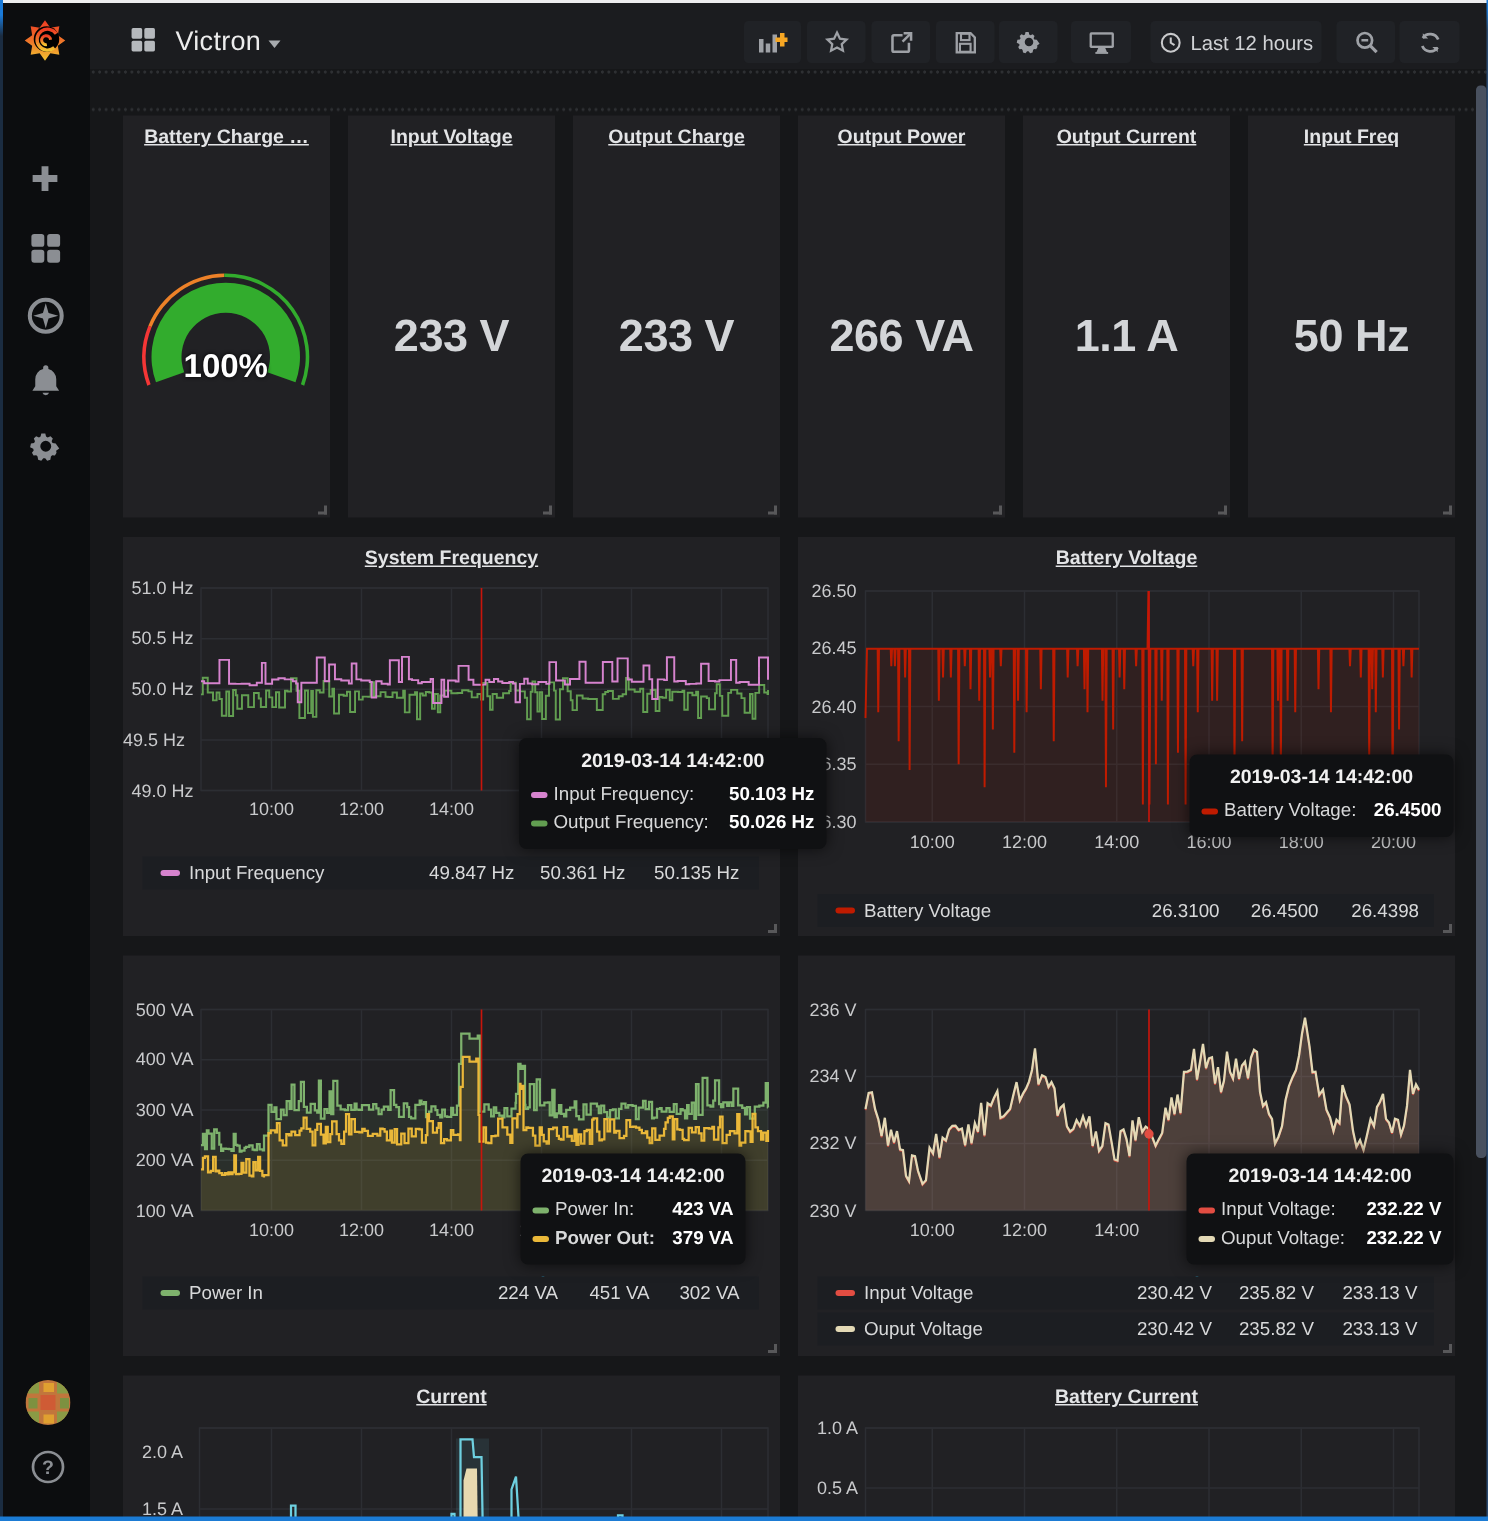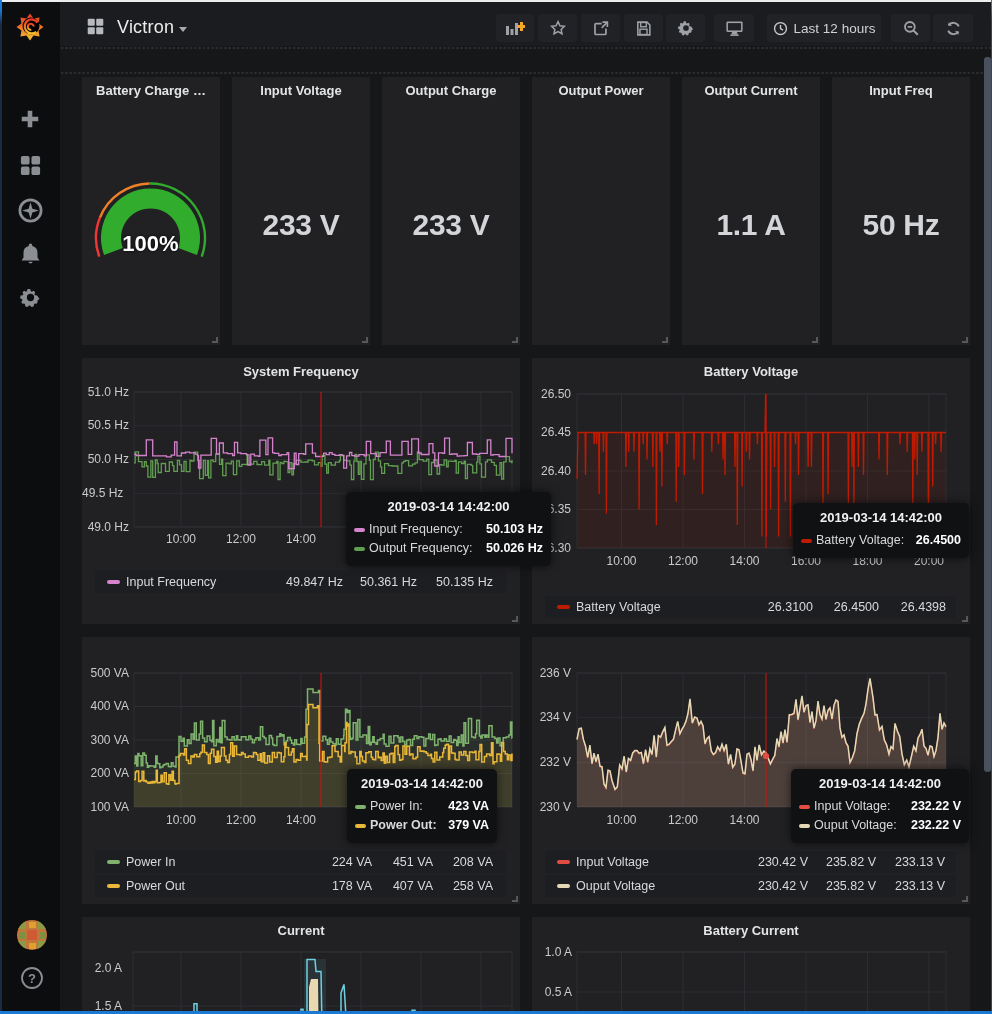--- a/index.html
+++ b/index.html
@@ -3,21 +3,21 @@
 <style>
 * { margin:0; padding:0; box-sizing:border-box; }
 html,body { width:992px; height:1014px; background:#161719; font-family:"Liberation Sans", sans-serif; overflow:hidden; position:relative; }
 .sidebar { position:absolute; left:0; top:0; width:60px; height:1014px; background:#0c0d0f; z-index:5; }
 .navbar { position:absolute; left:60px; top:0; width:932px; height:46px; background:#1b1c1f; z-index:4; }
 .nbtn { position:absolute; top:14px; height:28px; background:#202226; border-radius:3px; display:flex; align-items:center; justify-content:center; }
 .dashicon { position:absolute; left:27px; top:18px; }
 .vtitle { position:absolute; left:57px; top:17px; font-size:18px; font-weight:500; color:#ececec; letter-spacing:0.2px; }
 .vcaret { position:absolute; left:119px; top:27px; width:0; height:0; border-left:4.5px solid transparent; border-right:4.5px solid transparent; border-top:5.5px solid #a7aaae; }
 .panel { position:absolute; background:#212124; z-index:1; }
-.ptitle { position:absolute; left:0; right:0; top:6px; text-align:center; color:#e3e4e6; font-size:13px; font-weight:700; }
+.ptitle { position:absolute; left:0; right:0; top:6px; text-align:center; color:#e3e4e6; font-size:13px; font-weight:700;text-decoration:underline; }
 .statval { position:absolute; left:0; right:0; top:131px; text-align:center; color:#d3d5d8; font-size:30px; font-weight:700; letter-spacing:-0.3px; }
 .axl { position:absolute; color:#c9cacc; font-size:12px; font-weight:400; }
 .lghead { position:absolute; left:13px; right:13px; height:16px; color:#33b5e5; font-size:12.5px; font-weight:700; }
 .lghead span { position:absolute; top:16px;font-family:Liberation Mono, monospace; }
 .lgrow { position:absolute; left:13px; right:14px; height:22px; background:#1c1e22; color:#d8d9da; font-size:12.5px; line-height:22px; }
 .dash { position:absolute; left:12px; top:9px; width:13px; height:4px; border-radius:2px; }
 .lgname { position:absolute; left:31px; }
 .lgv { position:absolute; top:0; }
 .rcorner { position:absolute; right:2px; bottom:2px; width:6px; height:6px; border-right:2px solid #58585a; border-bottom:2px solid #58585a; }
 .tt { position:absolute; background:#101113; border-radius:5px; z-index:10; padding:7px 8px 8px 8px; color:#d8d9da; font-size:12.5px; box-shadow:0 0 10px rgba(0,0,0,0.6); }
@@ -180,20 +180,21 @@
     <div class="statval">233 V</div>
     <div class="rcorner"></div>
   </div>
 <div class="panel" style="left:382px;top:77px;width:138px;height:268px;">
     <div class="ptitle">Output Charge</div>
     <div class="statval">233 V</div>
     <div class="rcorner"></div>
   </div>
 <div class="panel" style="left:532px;top:77px;width:138px;height:268px;">
     <div class="ptitle">Output Power</div>
+    <div class="statval">266 VA</div>
     <div class="rcorner"></div>
   </div>
 <div class="panel" style="left:682px;top:77px;width:138px;height:268px;">
     <div class="ptitle">Output Current</div>
     <div class="statval">1.1 A</div>
     <div class="rcorner"></div>
   </div>
 <div class="panel" style="left:832px;top:77px;width:138px;height:268px;">
     <div class="ptitle">Input Freq</div>
     <div class="statval">50 Hz</div>
@@ -321,28 +322,21 @@
     <div class="lghead" style="top:197px;">
       <span style="right:134px">min</span>
       <span style="right:73px">max</span>
       <span style="right:13px">avg</span>
     </div>
     <div class="lgrow" style="top:214px">
       <span class="dash" style="background:#7eb26d"></span>
       <span class="lgname" style="">Power In</span>
       <div class="lgv" style="right:134px">224 VA</div>
       <div class="lgv" style="right:73px">451 VA</div>
-      <div class="lgv" style="right:13px">208 VA</div>
-    </div>
-    <div class="lgrow" style="top:238px">
-      <span class="dash" style="background:#eab839"></span>
-      <span class="lgname" style="">Power Out</span>
-      <div class="lgv" style="right:134px">178 VA</div>
-      <div class="lgv" style="right:73px">407 VA</div>
-      <div class="lgv" style="right:13px">258 VA</div>
+      <div class="lgv" style="right:13px">302 VA</div>
     </div>
     <div class="rcorner"></div>
   </div>
 <div class="panel" style="left:532px;top:637px;width:438px;height:267px;">
     <svg width="438" height="267" viewBox="0 0 438 267" style="position:absolute;left:0;top:0">
       <line x1="89.5" y1="36" x2="89.5" y2="170" stroke="#2c2e33" stroke-width="1"></line>
       <line x1="151" y1="36" x2="151" y2="170" stroke="#2c2e33" stroke-width="1"></line>
       <line x1="212.5" y1="36" x2="212.5" y2="170" stroke="#2c2e33" stroke-width="1"></line>
       <line x1="274" y1="36" x2="274" y2="170" stroke="#2c2e33" stroke-width="1"></line>
       <line x1="335.5" y1="36" x2="335.5" y2="170" stroke="#2c2e33" stroke-width="1"></line>

